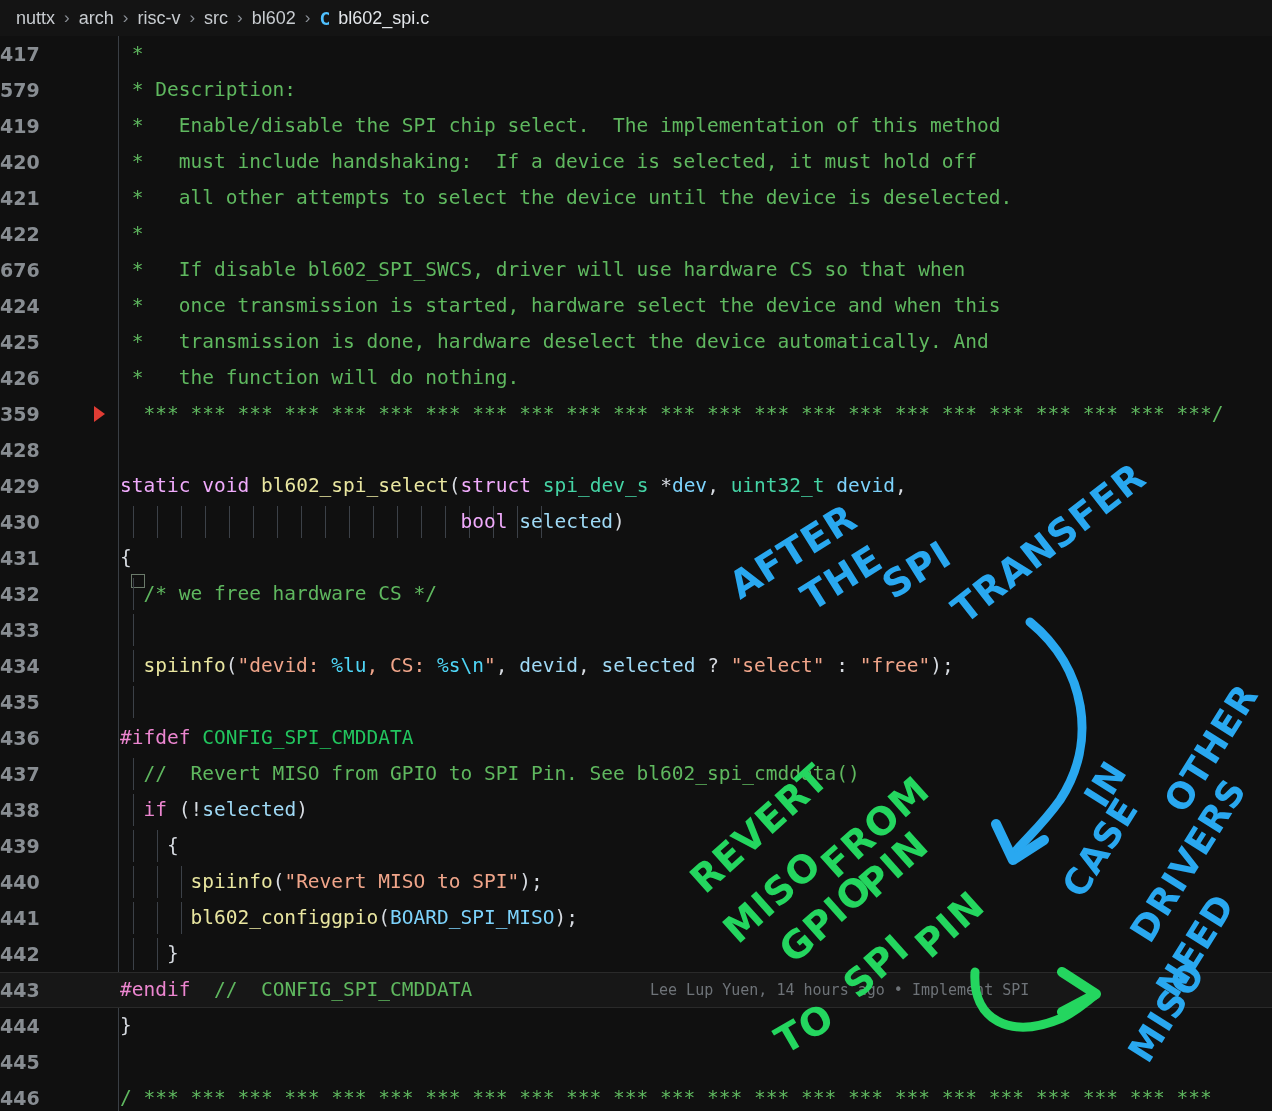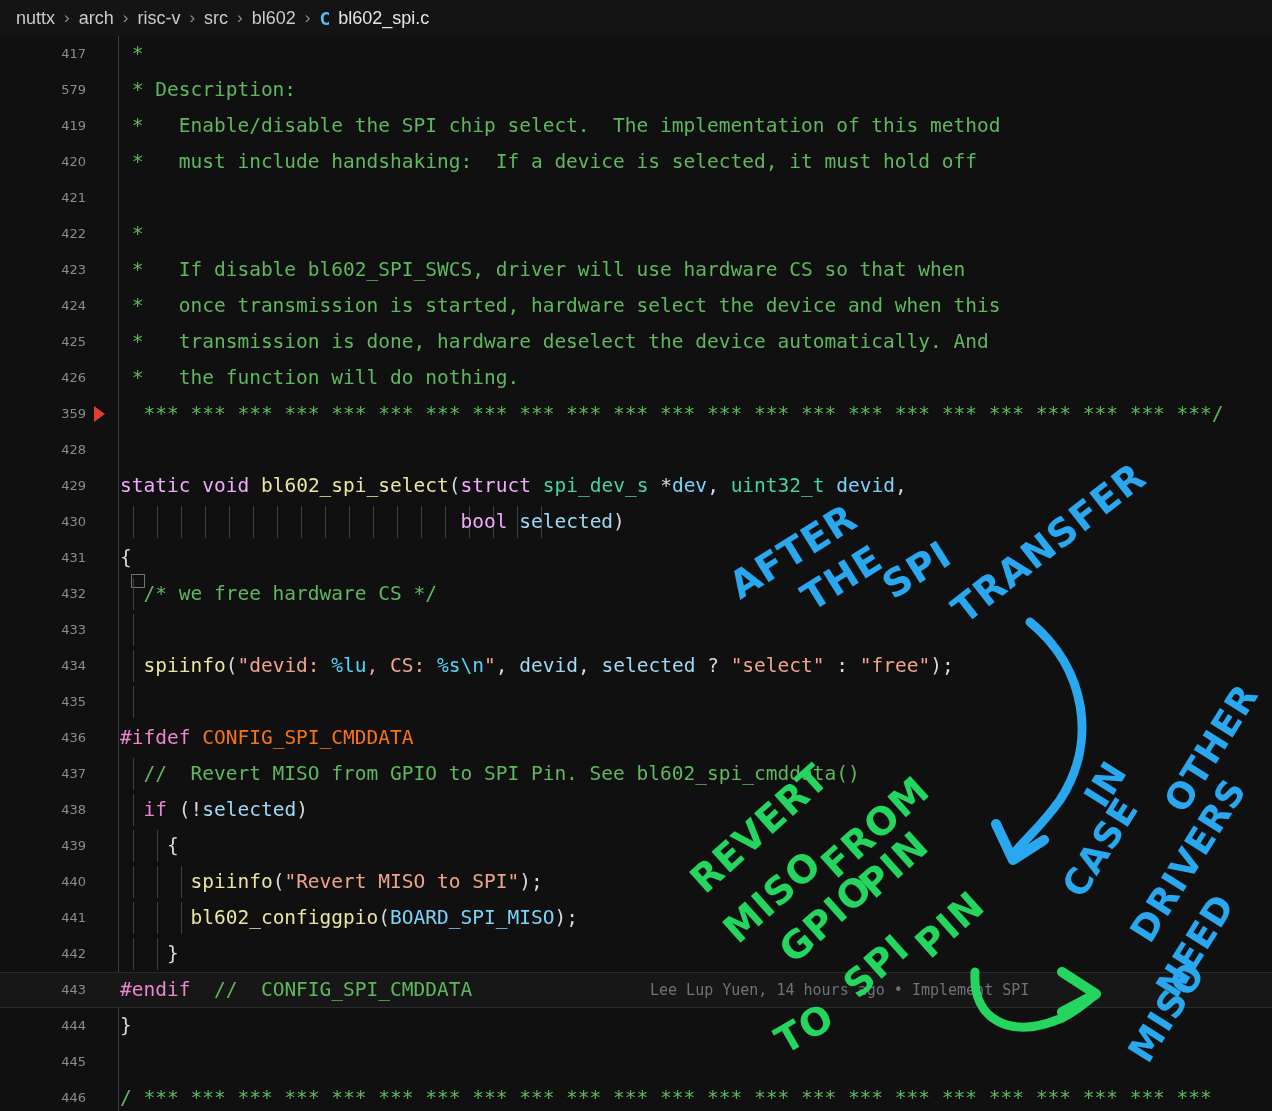--- a/index.html
+++ b/index.html
@@ -35,43 +35,44 @@
     font-size:19.5px;
   }
   .row.cur{background:#171717;}
   .row.cur:before{
     content:"";position:absolute;left:0;right:0;top:0;height:1px;background:#2a2a2a;
   }
   .row.cur:after{
     content:"";position:absolute;left:0;right:0;bottom:0;height:1px;background:#2a2a2a;
   }
   .lnum{
-    position:absolute;left:0;top:0;width:86px;text-align:right;
-    color:#888d92;font-size:13px;
+    position:absolute;left:0;top:0;width:86px;
+    color:#888d92;font-size:19px;
     font-family:"DejaVu Sans","Liberation Sans",sans-serif;
+    font-weight:bold;
   }
   .code{
     position:absolute;left:120px;top:0;
     color:#d6dae0;
   }
   .vrule{
     position:absolute;left:118px;top:0;width:1px;height:100%;background:#3a3f45;
   }
 
   
   .cmt{color:#5fb85f;}
   .kw{color:#f0abfc;text-align:center;}
   .pre{color:#ec86d0;}
   .fn{color:#e9e6a0;}
   .typ{color:#45d4a5;}
   .str{color:#f0a58a;}
   .esc{color:#4fd6f7;}
   .var{color:#9fd9f5;}
   .pl{color:#d6dae0;}
-  .mac{color:#f97316;}
+  .mac{color:#22c55e;}
   .id{color:#7dd3fc;}
 
   
   .ig{position:absolute;top:2px;width:1px;height:32px;background:#3c4148;}
 
   
   .dbg-arrow{
     position:absolute;left:94px;top:10px;width:0;height:0;
     border-top:8px solid transparent;border-bottom:8px solid transparent;
     border-left:11px solid #e03c34;
@@ -132,29 +133,30 @@
       <span class="code"><span class="cmt"> *   Enable/disable the SPI chip select.  The implementation of this method</span></span>
     </div>
 
     <div class="row">
       <span class="lnum">420</span>
       <span class="code"><span class="cmt"> *   must include handshaking:  If a device is selected, it must hold off</span></span>
     </div>
 
     <div class="row">
       <span class="lnum">421</span>
+      <span class="code"><span class="cmt"> *   all other attempts to select the device until the device is deselected.</span></span>
     </div>
 
     <div class="row">
       <span class="lnum">422</span>
       <span class="code"><span class="cmt"> *</span></span>
     </div>
 
     <div class="row">
-      <span class="lnum">423</span>
+      <span class="lnum">676</span>
       <span class="code"><span class="cmt"> *   If disable bl602_SPI_SWCS, driver will use hardware CS so that when</span></span>
     </div>
 
     <div class="row">
       <span class="lnum">424</span>
       <span class="code"><span class="cmt"> *   once transmission is started, hardware select the device and when this</span></span>
     </div>
 
     <div class="row">
       <span class="lnum">425</span>

